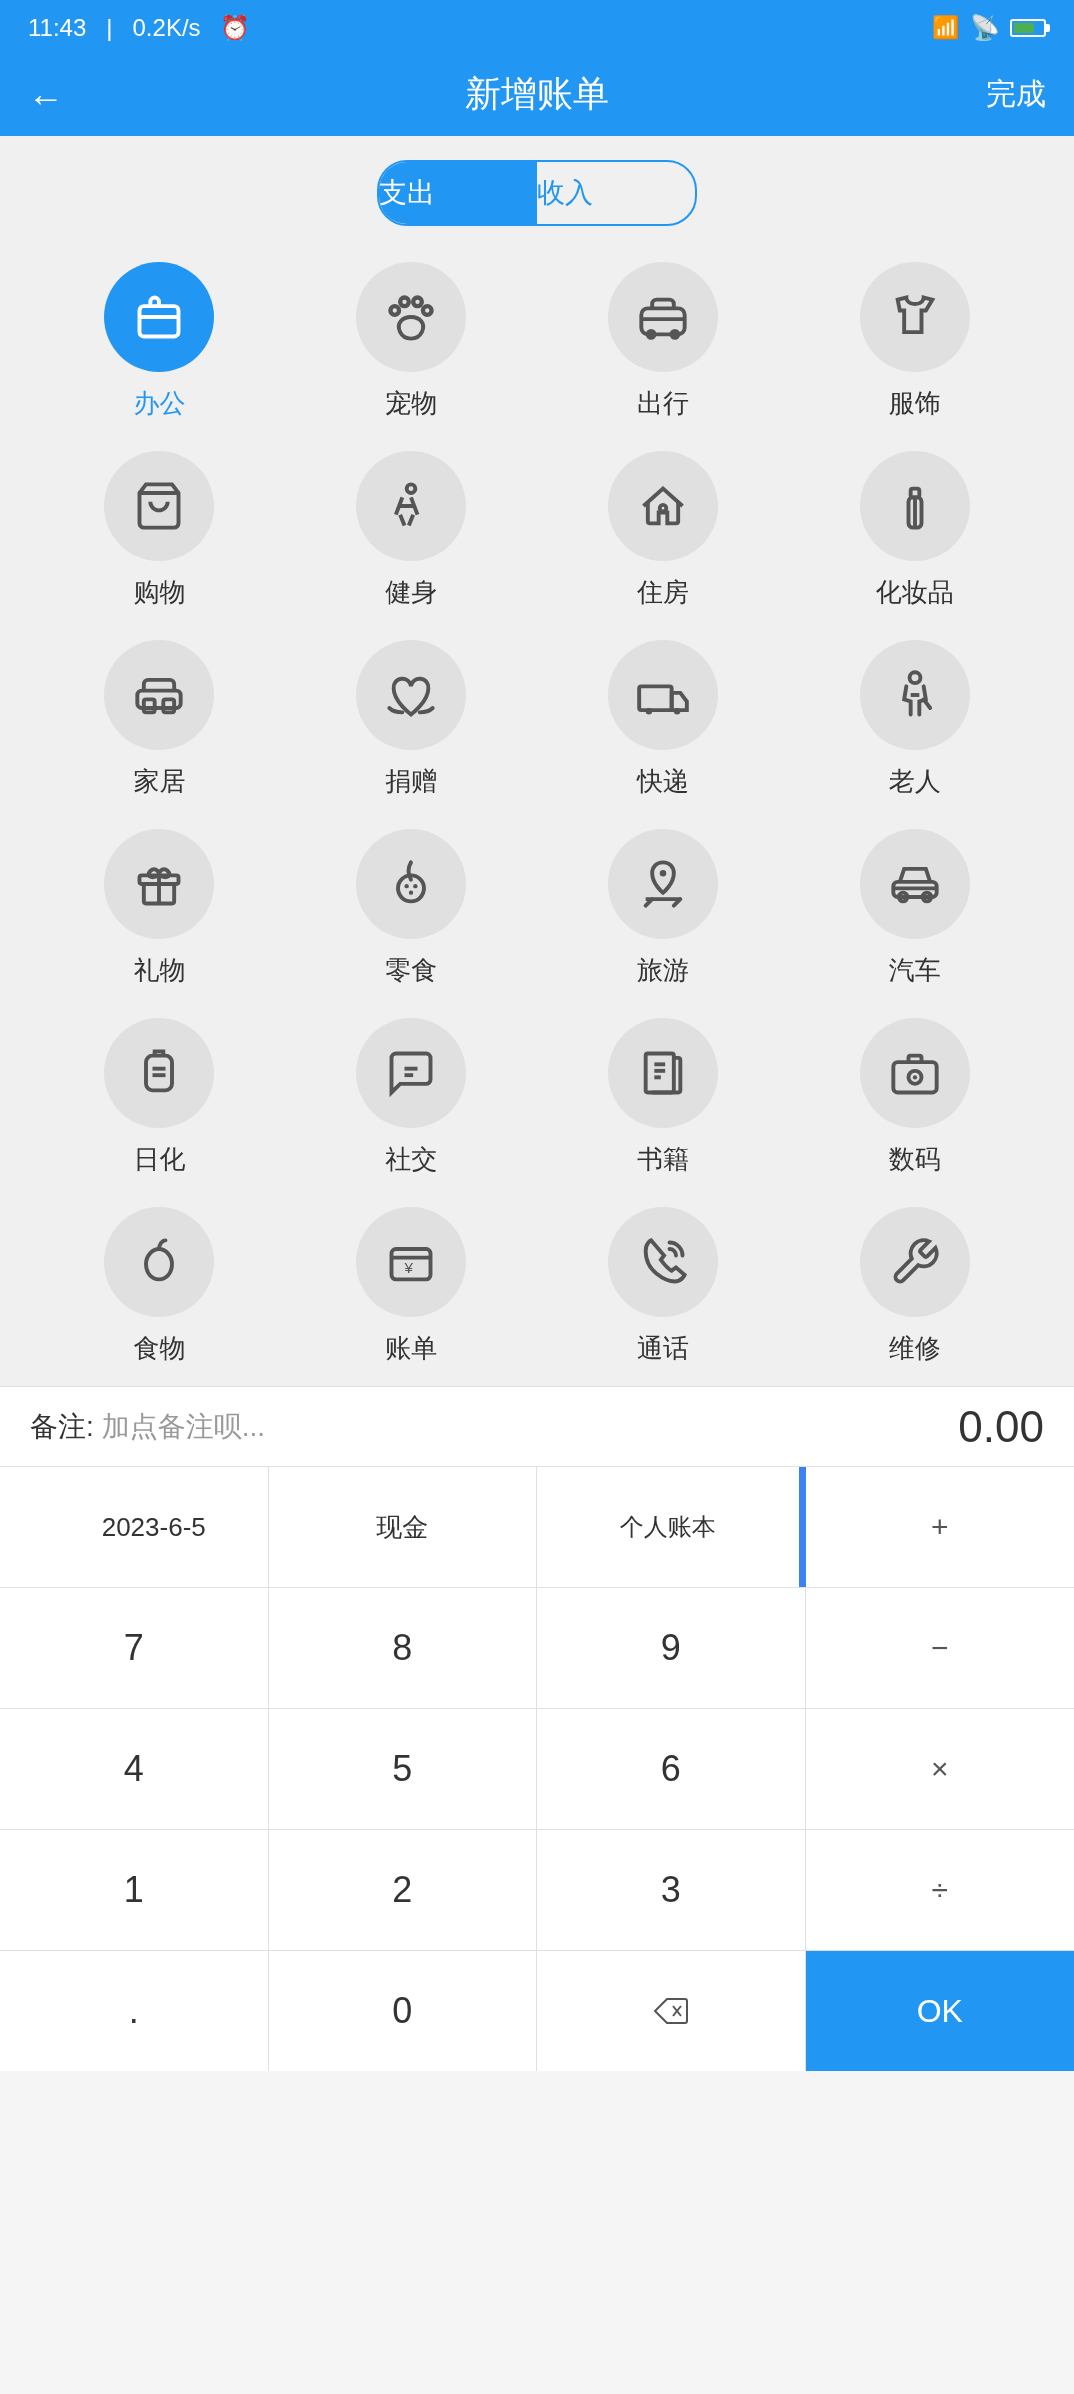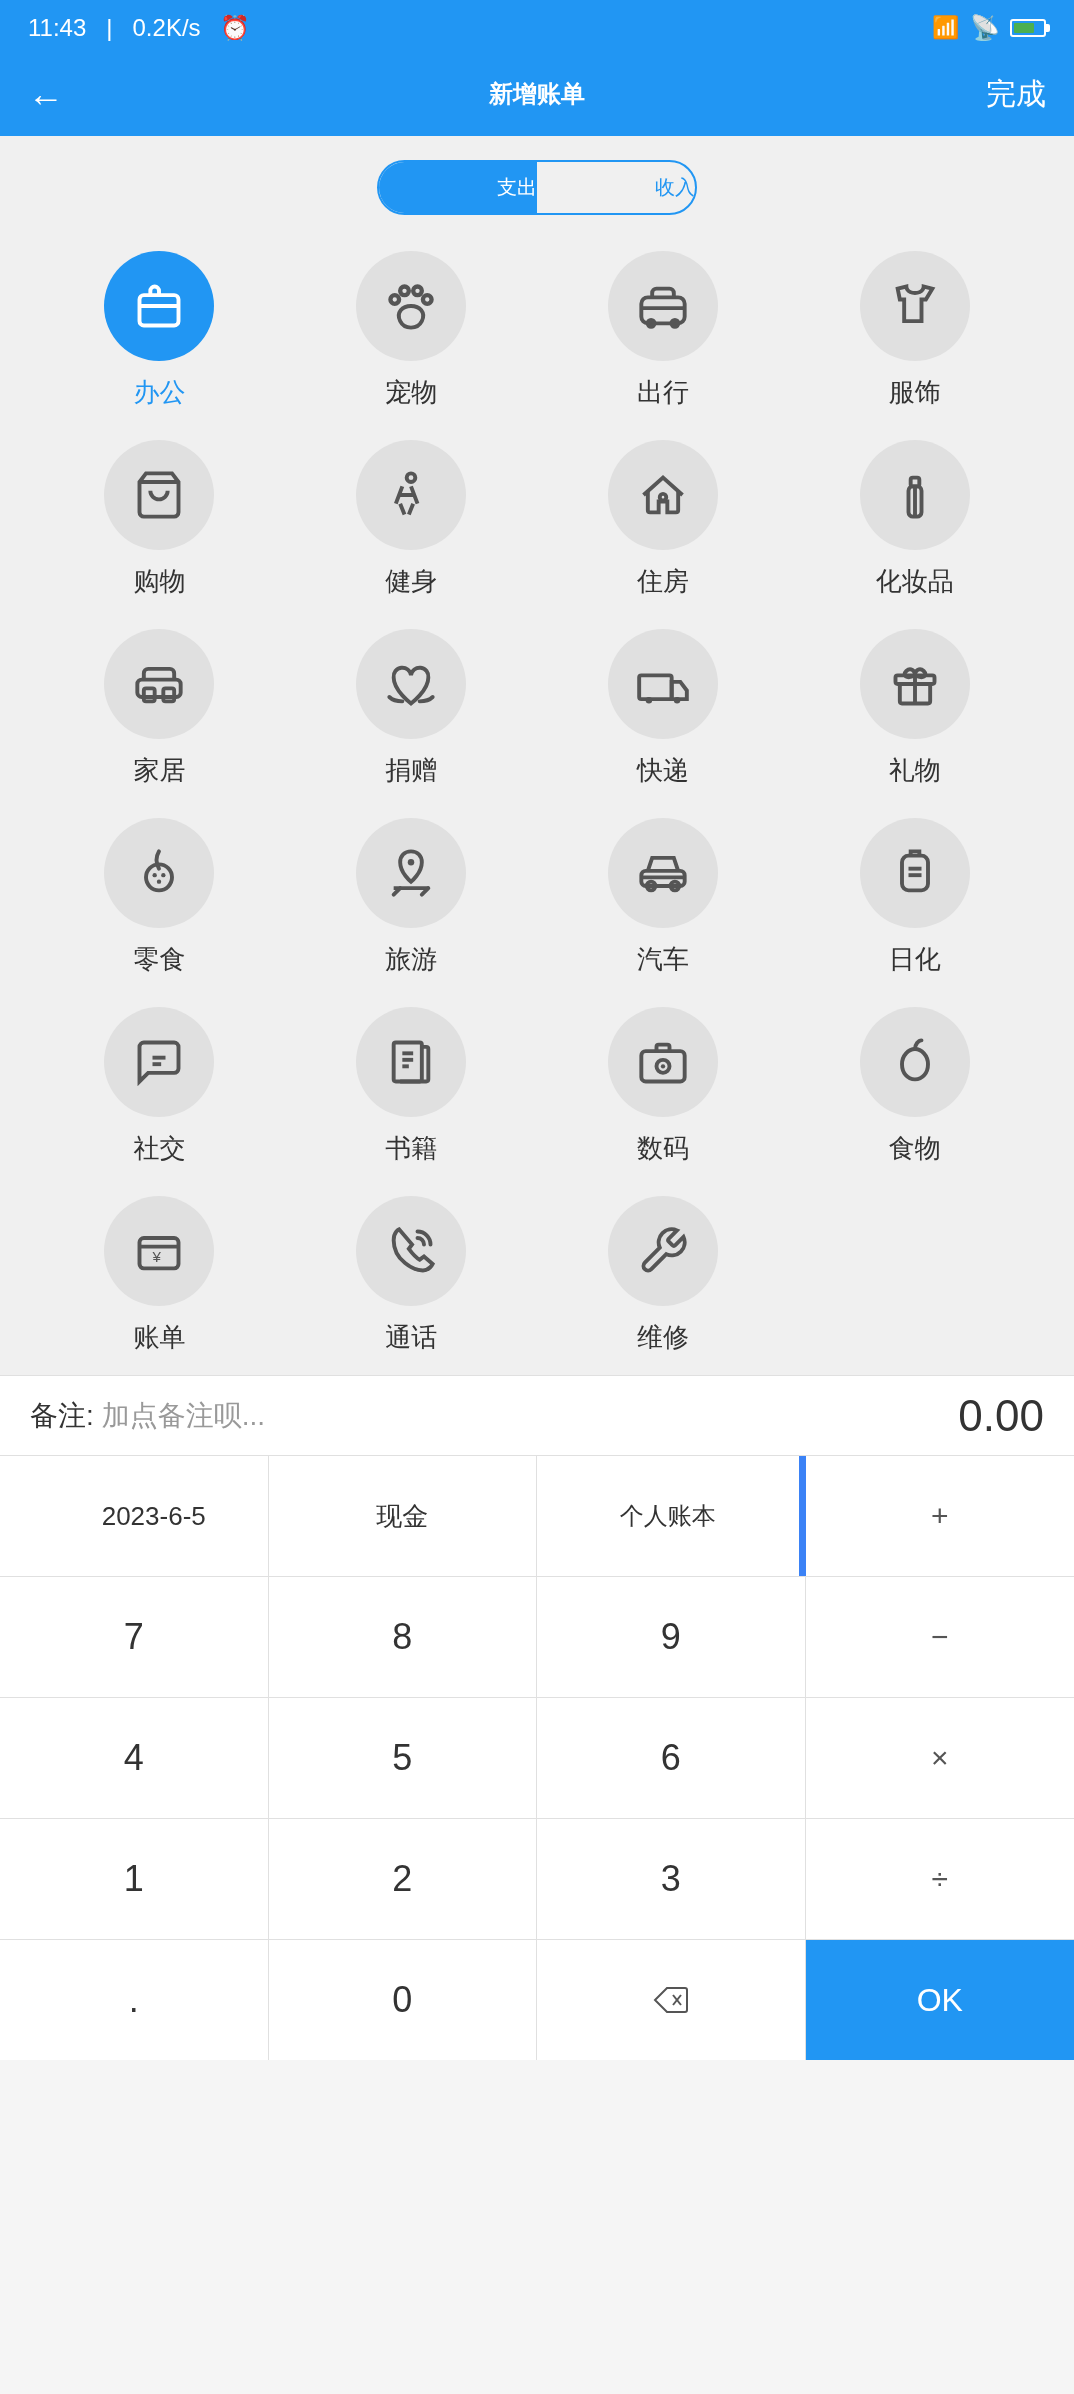--- a/index.html
+++ b/index.html
@@ -44,22 +44,22 @@
     .header {
       background: #2196F3;
       color: white;
       display: flex;
       justify-content: space-between;
       align-items: center;
       padding: 16px 28px 20px;
       height: 80px;
     }
     .header-title {
-      font-size: 24px;
-      font-weight: 700;
+      font-size: 36px;
+      font-weight: 400;
       position: absolute;
       left: 50%;
       transform: translateX(-50%);
     }
     .back-btn {
       font-size: 36px;
       color: white;
       cursor: pointer;
       background: none;
       border: none;
@@ -81,23 +81,23 @@
     }
     .tab-toggle {
       display: flex;
       border: 2px solid #2196F3;
       border-radius: 30px;
       overflow: hidden;
       width: 320px;
     }
     .tab-item {
       flex: 1;
-      text-align: right;
+      text-align: left;
       padding: 12px 0;
-      font-size: 20px;
+      font-size: 28px;
       cursor: pointer;
       color: #2196F3;
     }
     .tab-item.active {
       background: #2196F3;
       color: white;
     }
 
     
     .category-grid {
@@ -368,20 +368,32 @@
       <svg class="icon-svg" viewBox="0 0 24 24">
         <rect x="1" y="8" width="15" height="11" rx="1" stroke-width="1.8"></rect>
         <path d="M16 11h4l3 4v4h-7V11z" stroke-width="1.8"></path>
         <circle cx="5.5" cy="19.5" r="1.5" fill="#555" stroke="none"></circle>
         <circle cx="18.5" cy="19.5" r="1.5" fill="#555" stroke="none"></circle>
       </svg>
     </div>
     <span class="category-label">快递</span>
   </div>
 
+  <div class="category-item">
+    <div class="category-icon">
+      <svg class="icon-svg" viewBox="0 0 24 24">
+        <circle cx="12" cy="4" r="2.5" stroke-width="1.8"></circle>
+        <path d="M8 8l-1 6 3 1v6" stroke-width="1.8" stroke-linecap="round"></path>
+        <path d="M16 8l1 6-3 1v6" stroke-width="1.8" stroke-linecap="round"></path>
+        <path d="M10 12h4" stroke-width="1.8"></path>
+        <path d="M16 14l3 4" stroke-width="1.8" stroke-linecap="round"></path>
+      </svg>
+    </div>
+    <span class="category-label">老人</span>
+  </div>
 
   <div class="category-item">
     <div class="category-icon">
       <svg class="icon-svg" viewBox="0 0 24 24">
         <rect x="3" y="8" width="18" height="4" rx="1" stroke-width="1.8"></rect>
         <rect x="5" y="12" width="14" height="9" rx="1" stroke-width="1.8"></rect>
         <line x1="12" y1="8" x2="12" y2="21" stroke-width="1.8"></line>
         <path d="M12 8c0-2-2-4-4-2s0 4 4 2z" stroke-width="1.8"></path>
         <path d="M12 8c0-2 2-4 4-2s0 4-4 2z" stroke-width="1.8"></path>
       </svg>

